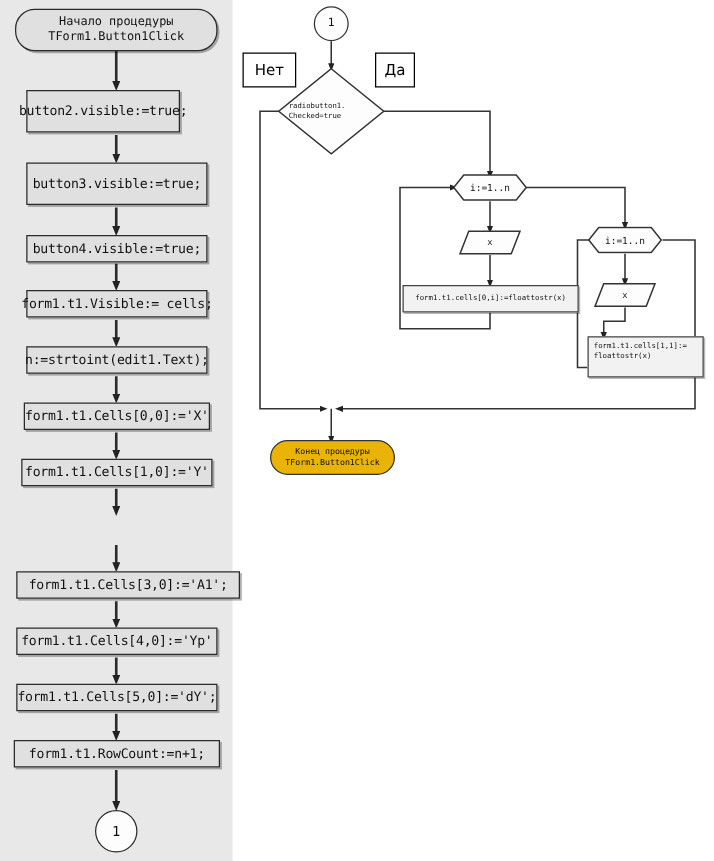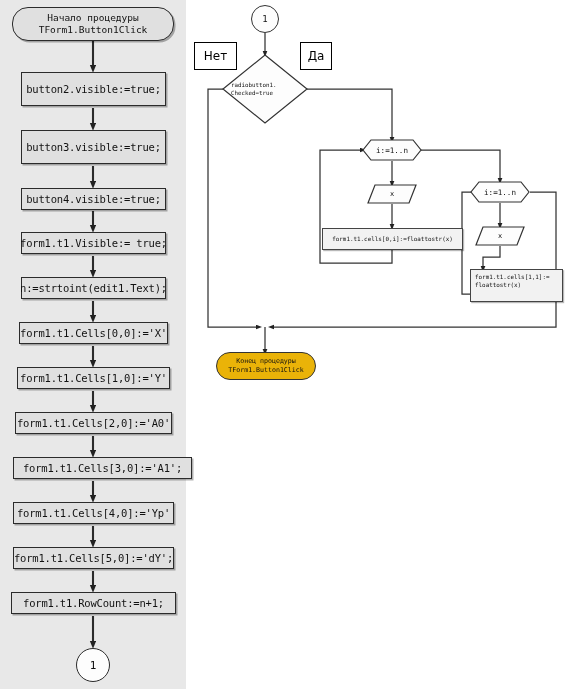--- a/index.html
+++ b/index.html
@@ -124,28 +124,27 @@
 
       <line x1="265" y1="327" x2="265" y2="352" marker-end="url(#ahs)"></line>
     </g>
   </svg>
 
   <div class="node term" style="left:12px;top:7px;width:162px;height:34px;flex-direction:column;">
     <div>Начало процедуры</div>
     <div>TForm1.Button1Click</div>
   </div>
 
-  <div class="node proc" style="left:21px;top:72px;width:145px;height:34px;">button2.visible:=true;</div>
+  <div class="node proc" style="left:21px;top:72px;width:123px;height:34px;">button2.visible:=true;</div>
   <div class="node proc" style="left:21px;top:130px;width:145px;height:34px;">button3.visible:=true;</div>
   <div class="node proc" style="left:21px;top:188px;width:145px;height:22px;">button4.visible:=true;</div>
-  <div class="node proc" style="left:21px;top:232px;width:145px;height:22px;">form1.t1.Visible:= true;</div>
+  <div class="node proc" style="left:21px;top:232px;width:145px;height:22px;">form1.t1.Visible:= cells;</div>
   <div class="node proc" style="left:21px;top:277px;width:145px;height:22px;">n:=strtoint(edit1.Text);</div>
   <div class="node proc" style="left:19px;top:322px;width:149px;height:22px;">form1.t1.Cells[0,0]:='X'</div>
   <div class="node proc" style="left:17px;top:367px;width:153px;height:22px;">form1.t1.Cells[1,0]:='Y'</div>
-  <div class="node proc" style="left:15px;top:412px;width:157px;height:22px;">form1.t1.Cells[2,0]:='A0'</div>
   <div class="node proc" style="left:13px;top:457px;width:179px;height:22px;">form1.t1.Cells[3,0]:='A1';</div>
   <div class="node proc" style="left:13px;top:502px;width:161px;height:22px;">form1.t1.Cells[4,0]:='Yp'</div>
   <div class="node proc" style="left:13px;top:547px;width:161px;height:22px;">form1.t1.Cells[5,0]:='dY';</div>
   <div class="node proc" style="left:11px;top:592px;width:165px;height:22px;">form1.t1.RowCount:=n+1;</div>
 
   <div class="node conn" style="left:76px;top:648px;width:34px;height:34px;">1</div>
 
   <div class="node conn thin" style="left:251px;top:5px;width:28px;height:28px;">1</div>
 
   <div class="node lbl" style="left:194px;top:42px;width:43px;height:28px;">Нет</div>

